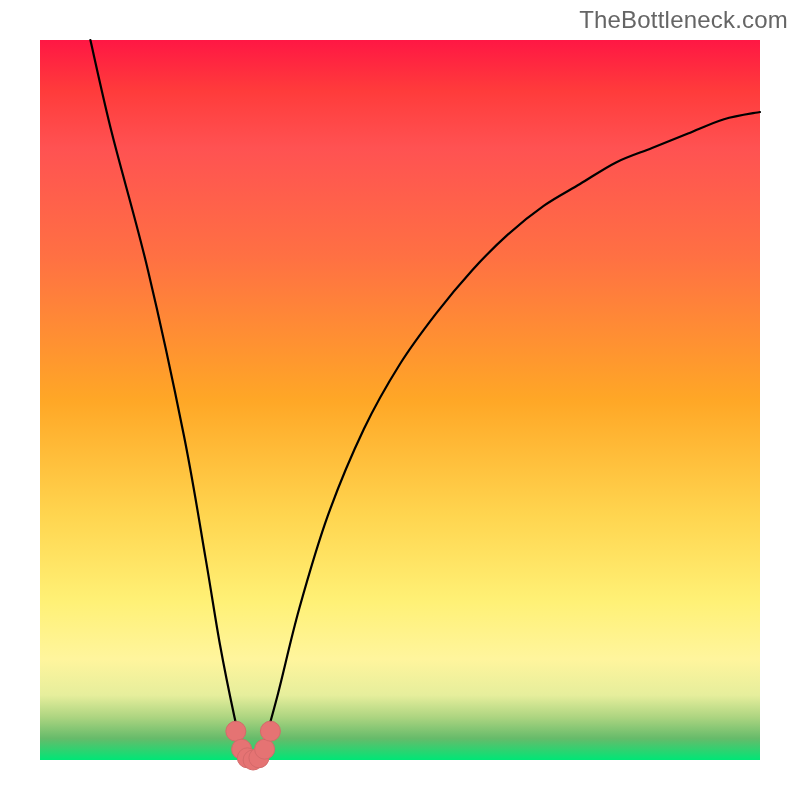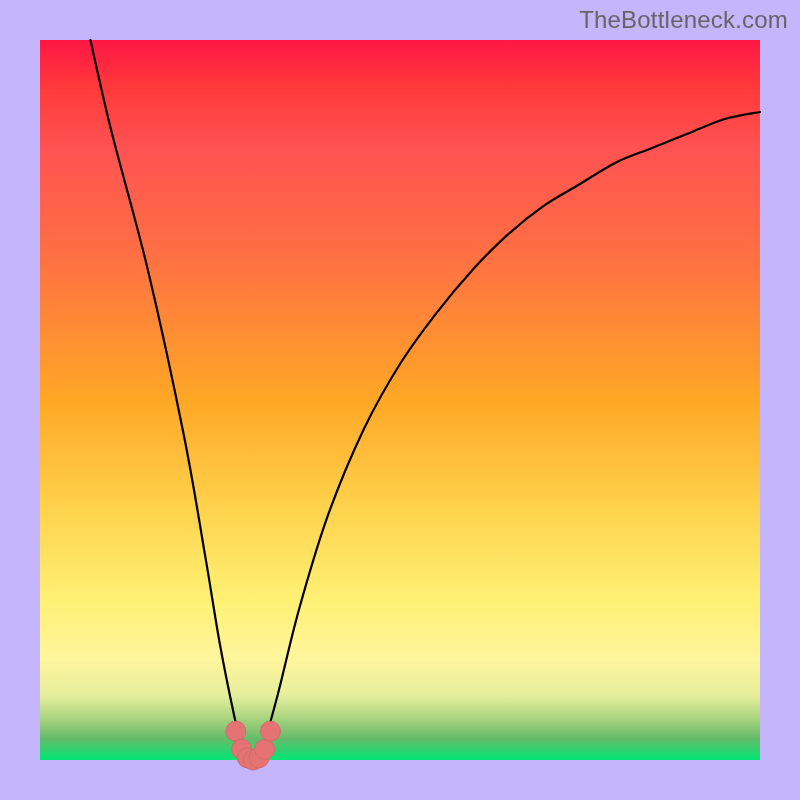--- a/index.html
+++ b/index.html
@@ -8,21 +8,21 @@
     width: 800px;
     height: 800px;
     background: #000;
     overflow: hidden;
     font-family: Arial, Helvetica, sans-serif;
   }
   .frame {
     position: absolute;
     left: 0; top: 0;
     width: 800px; height: 800px;
-    background: #c4b5fd;
+    background: #ffffff;
   }
   .plot {
     position: absolute;
     left: 40px;
     top: 40px;
     width: 720px;
     height: 720px;
     background: linear-gradient(to bottom,
       #ff1744 0%,
       #ff3b3b 7%,

